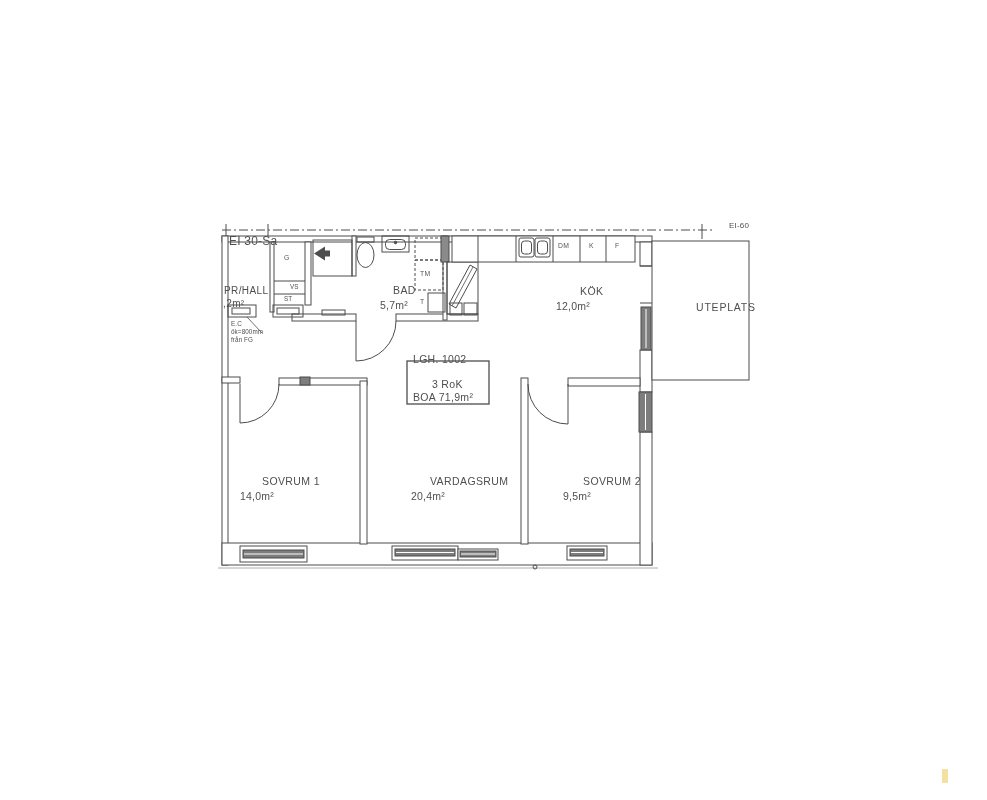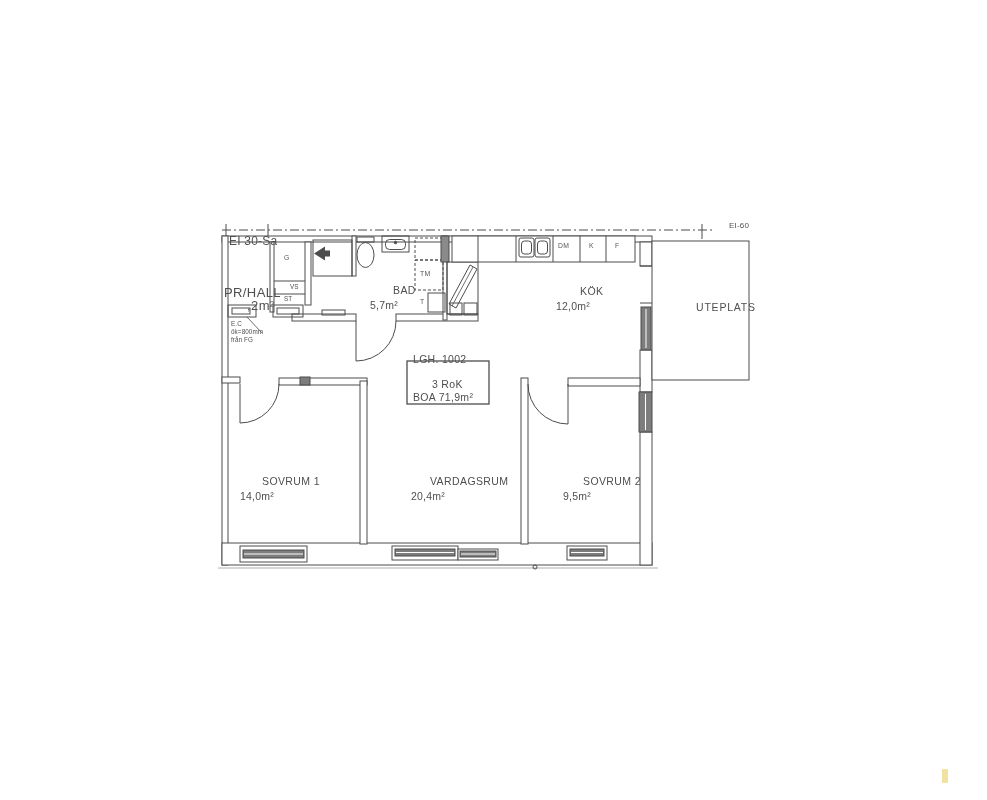--- a/index.html
+++ b/index.html
@@ -2,21 +2,21 @@
 <html><head>
 <meta charset="utf-8">
 <style>
   html,body{margin:0;padding:0;background:#ffffff;}
   .canvas{position:relative;width:987px;height:800px;background:#ffffff;overflow:hidden;
           font-family:"Liberation Sans", sans-serif;color:#4f4f4f;}
   .plan-svg{position:absolute;left:0;top:0;}
   .lbl{position:absolute;white-space:nowrap;color:#4f4f4f;letter-spacing:.4px;line-height:1;}
   .room{font-size:10.5px;padding-left:22px;}
   .area{font-size:10.5px;letter-spacing:.2px;}
-  .mid{font-size:13px;}
+  .mid{font-size:10px;}
   .tiny{font-size:7px;letter-spacing:.2px;}
   .micro{font-size:6.3px;letter-spacing:.1px;}
   .fixture{font-size:6.8px;color:#565656;}
   .titlebox-line{font-size:10.5px;letter-spacing:.3px;}
   .accent-mark{position:absolute;left:942px;top:769px;width:6px;height:14px;border-radius:1px;}
 </style>
 </head>
 <body>
 
 <div class="canvas">
@@ -170,32 +170,32 @@
       </g>
 
       <rect x="407" y="361" width="82" height="43" stroke-width="1.3" fill="#ffffff"></rect>
     </g>
   </svg>
 
   <div class="lbl tiny" style="left:229px;top:235px;font-size:12px;">EI 30-Sa</div>
   <div class="lbl tiny" style="left:729px;top:222px;font-size:8px;">EI-60</div>
 
   <div class="lbl mid" style="left:224px;top:286px;">PR/HALL</div>
-  <div class="lbl mid" style="left:223px;top:299px;margin-left:24px;">,2m²</div>
+  <div class="lbl mid" style="left:223px;top:299px;">,2m²</div>
 
   <div class="lbl micro" style="left:231px;top:321px;">E.C</div>
   <div class="lbl micro" style="left:231px;top:329px;">ök=800mm</div>
   <div class="lbl micro" style="left:231px;top:337px;">från FG</div>
 
   <div class="lbl fixture" style="left:284px;top:255px;">G</div>
   <div class="lbl micro" style="left:290px;top:284px;">VS</div>
   <div class="lbl micro" style="left:284px;top:296px;">ST</div>
 
   <div class="lbl room" style="left:371px;top:285px;">BAD</div>
-  <div class="lbl area" style="left:370px;top:300px;">5,7m²</div>
+  <div class="lbl area" style="left:380px;top:300px;">5,7m²</div>
   <div class="lbl fixture" style="left:420px;top:271px;">TM</div>
   <div class="lbl fixture" style="left:420px;top:299px;">T</div>
 
   <div class="lbl fixture" style="left:558px;top:243px;">DM</div>
   <div class="lbl fixture" style="left:589px;top:243px;">K</div>
   <div class="lbl fixture" style="left:615px;top:243px;">F</div>
 
   <div class="lbl room" style="left:558px;top:286px;">KÖK</div>
   <div class="lbl area" style="left:556px;top:301px;text-align:right;">12,0m²</div>
 

